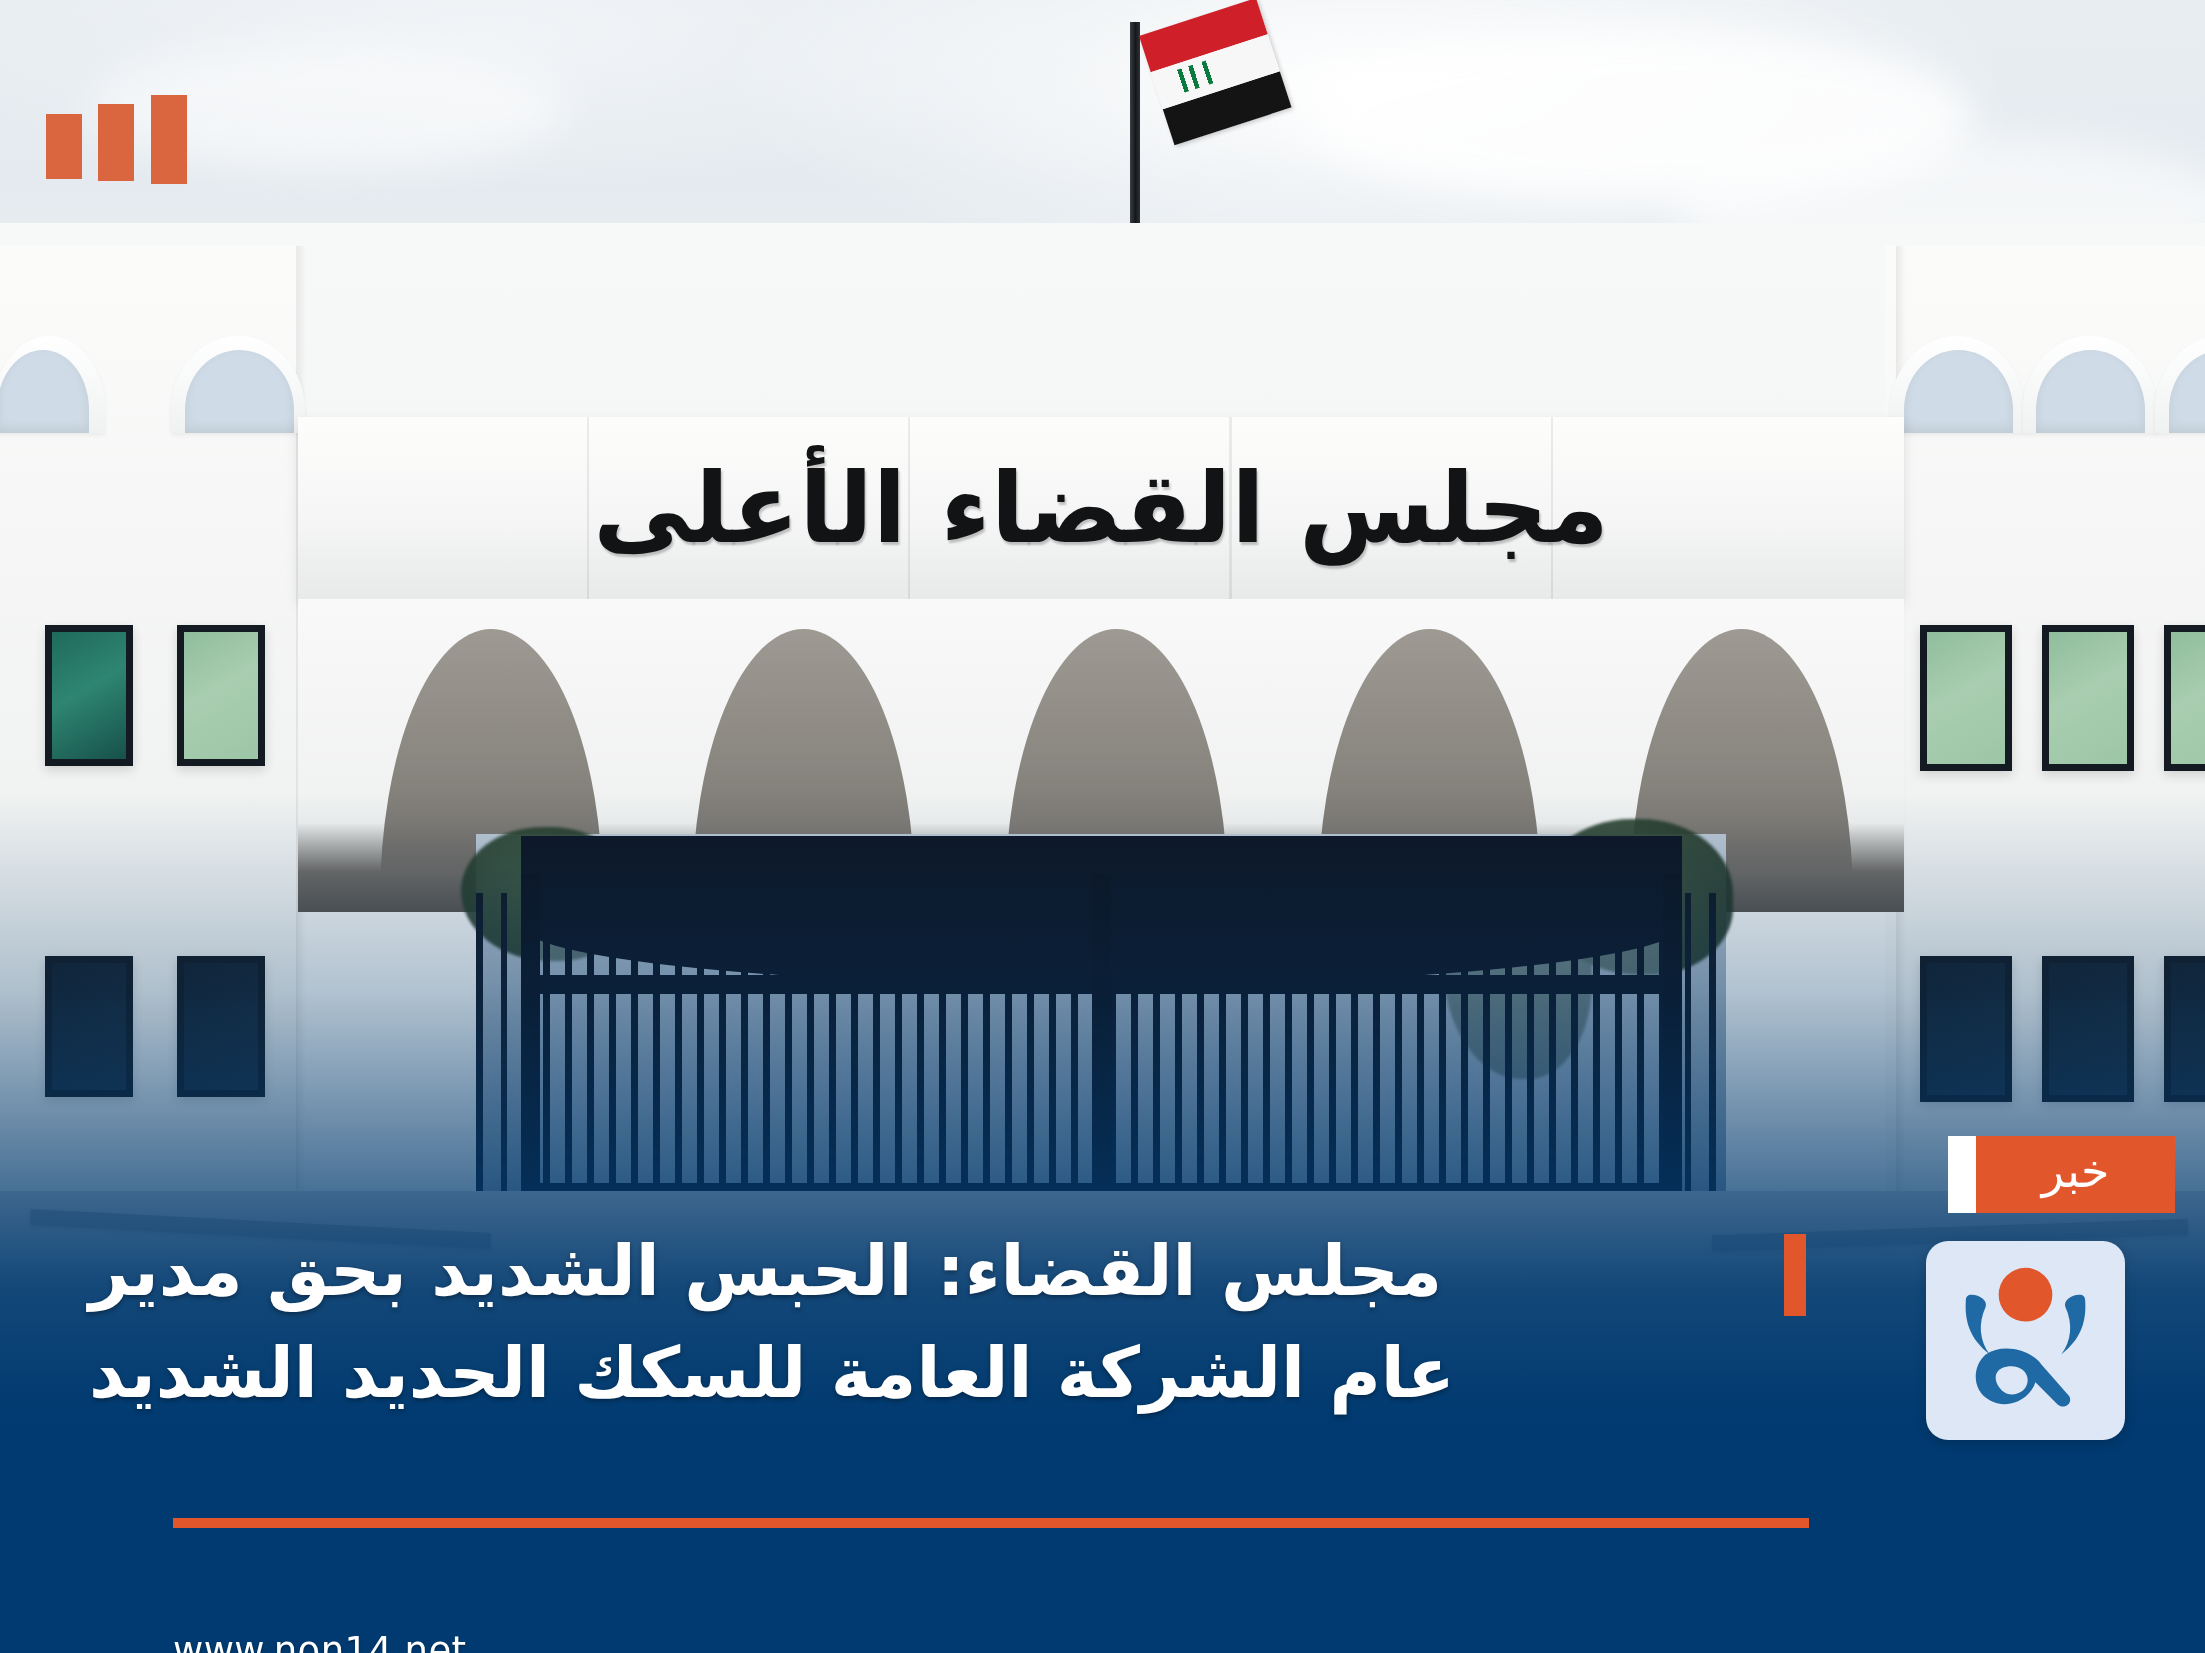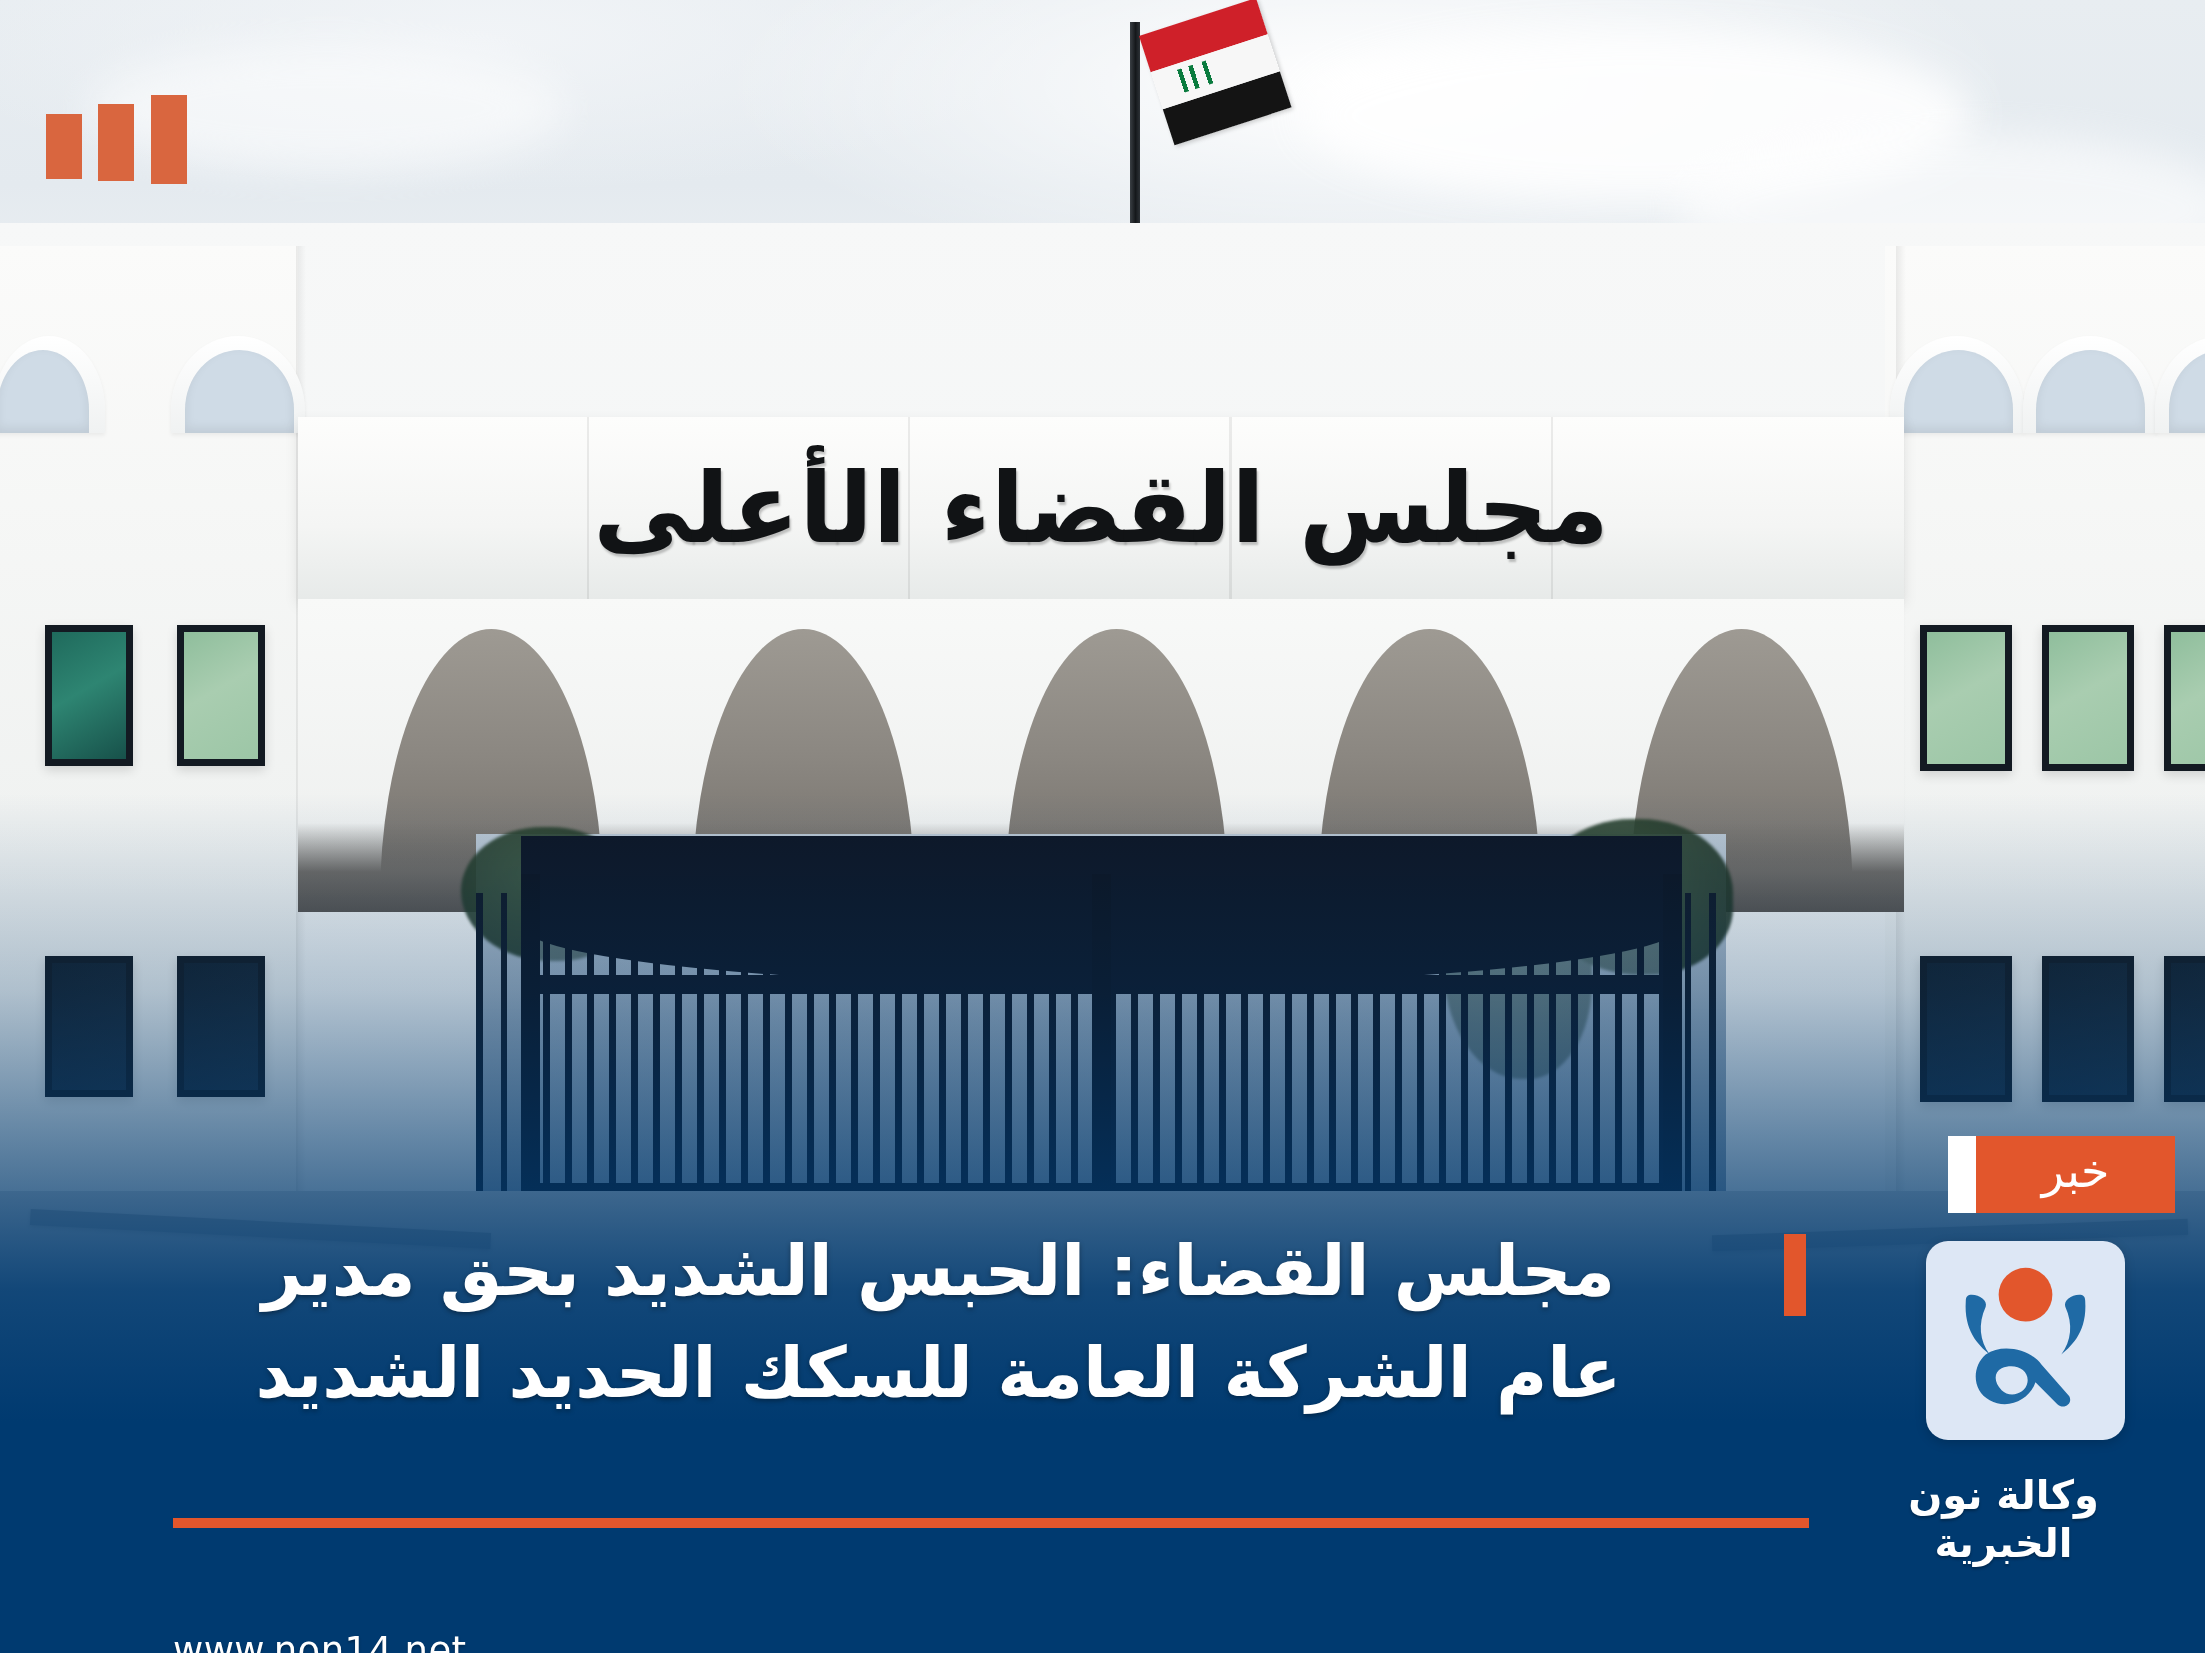--- a/index.html
+++ b/index.html
@@ -225,21 +225,21 @@
   .logo-name{
     position:absolute;right:45px;top:1471px;width:313px;
     text-align:center;color:#ffffff;
     font-size:40px;font-weight:700;line-height:1.2;
     text-shadow:0 1.5px 3px rgba(0,0,0,.3);
   }
 
   
   .headline{
     position:absolute;left:89px;right:417px;top:1221px;
-    text-align:center;color:#ffffff;
+    text-align:left;color:#ffffff;
     font-size:70px;font-weight:700;line-height:1.45;
     text-shadow:0 2.2px 5.2px rgba(0,0,0,.38);
     letter-spacing:-0.7px;
   }
   .headline .l{display:block;white-space:nowrap;}
   .accent{
     position:absolute;right:399px;top:1234px;
     width:22px;height:82px;background:#e2562c;
   }
 
@@ -384,21 +384,20 @@
 
   <div class="logo">
     <svg viewBox="0 0 100 100" aria-hidden="true">
       <circle cx="50" cy="27" r="13.5" fill="#e2562c"></circle>
       <path d="M20 30 C19 45 26 52 32 57 C27 50 26 42 30 33 C31 30 27 27 23 27 C21 27 20 28 20 30 Z" fill="#1f6aa5"></path>
       <path d="M80 30 C81 45 74 52 68 57 C73 50 74 42 70 33 C69 30 73 27 77 27 C79 27 80 28 80 30 Z" fill="#1f6aa5"></path>
       <path d="M30 57 C23 63 23 75 32 80 C41 85 52 80 55 71 L66 82 C69 85 74 82 72 78 L58 62
                C53 55 39 51 30 57 Z M38 64 C45 61 52 65 51 71 C50 77 42 79 38 75 C34 71 34 66 38 64 Z" fill="#1f6aa5"></path>
     </svg>
   </div>
-  <div class="logo-name">وكالة نون الخبرية</div>
 
   <div class="accent"></div>
   <div class="headline">
     <span class="l">مجلس القضاء: الحبس الشديد بحق مدير</span>
     <span class="l">عام الشركة العامة للسكك الحديد الشديد</span>
   </div>
 
   <div class="rule"></div>
   <div class="url">www.non14.net</div>
 

